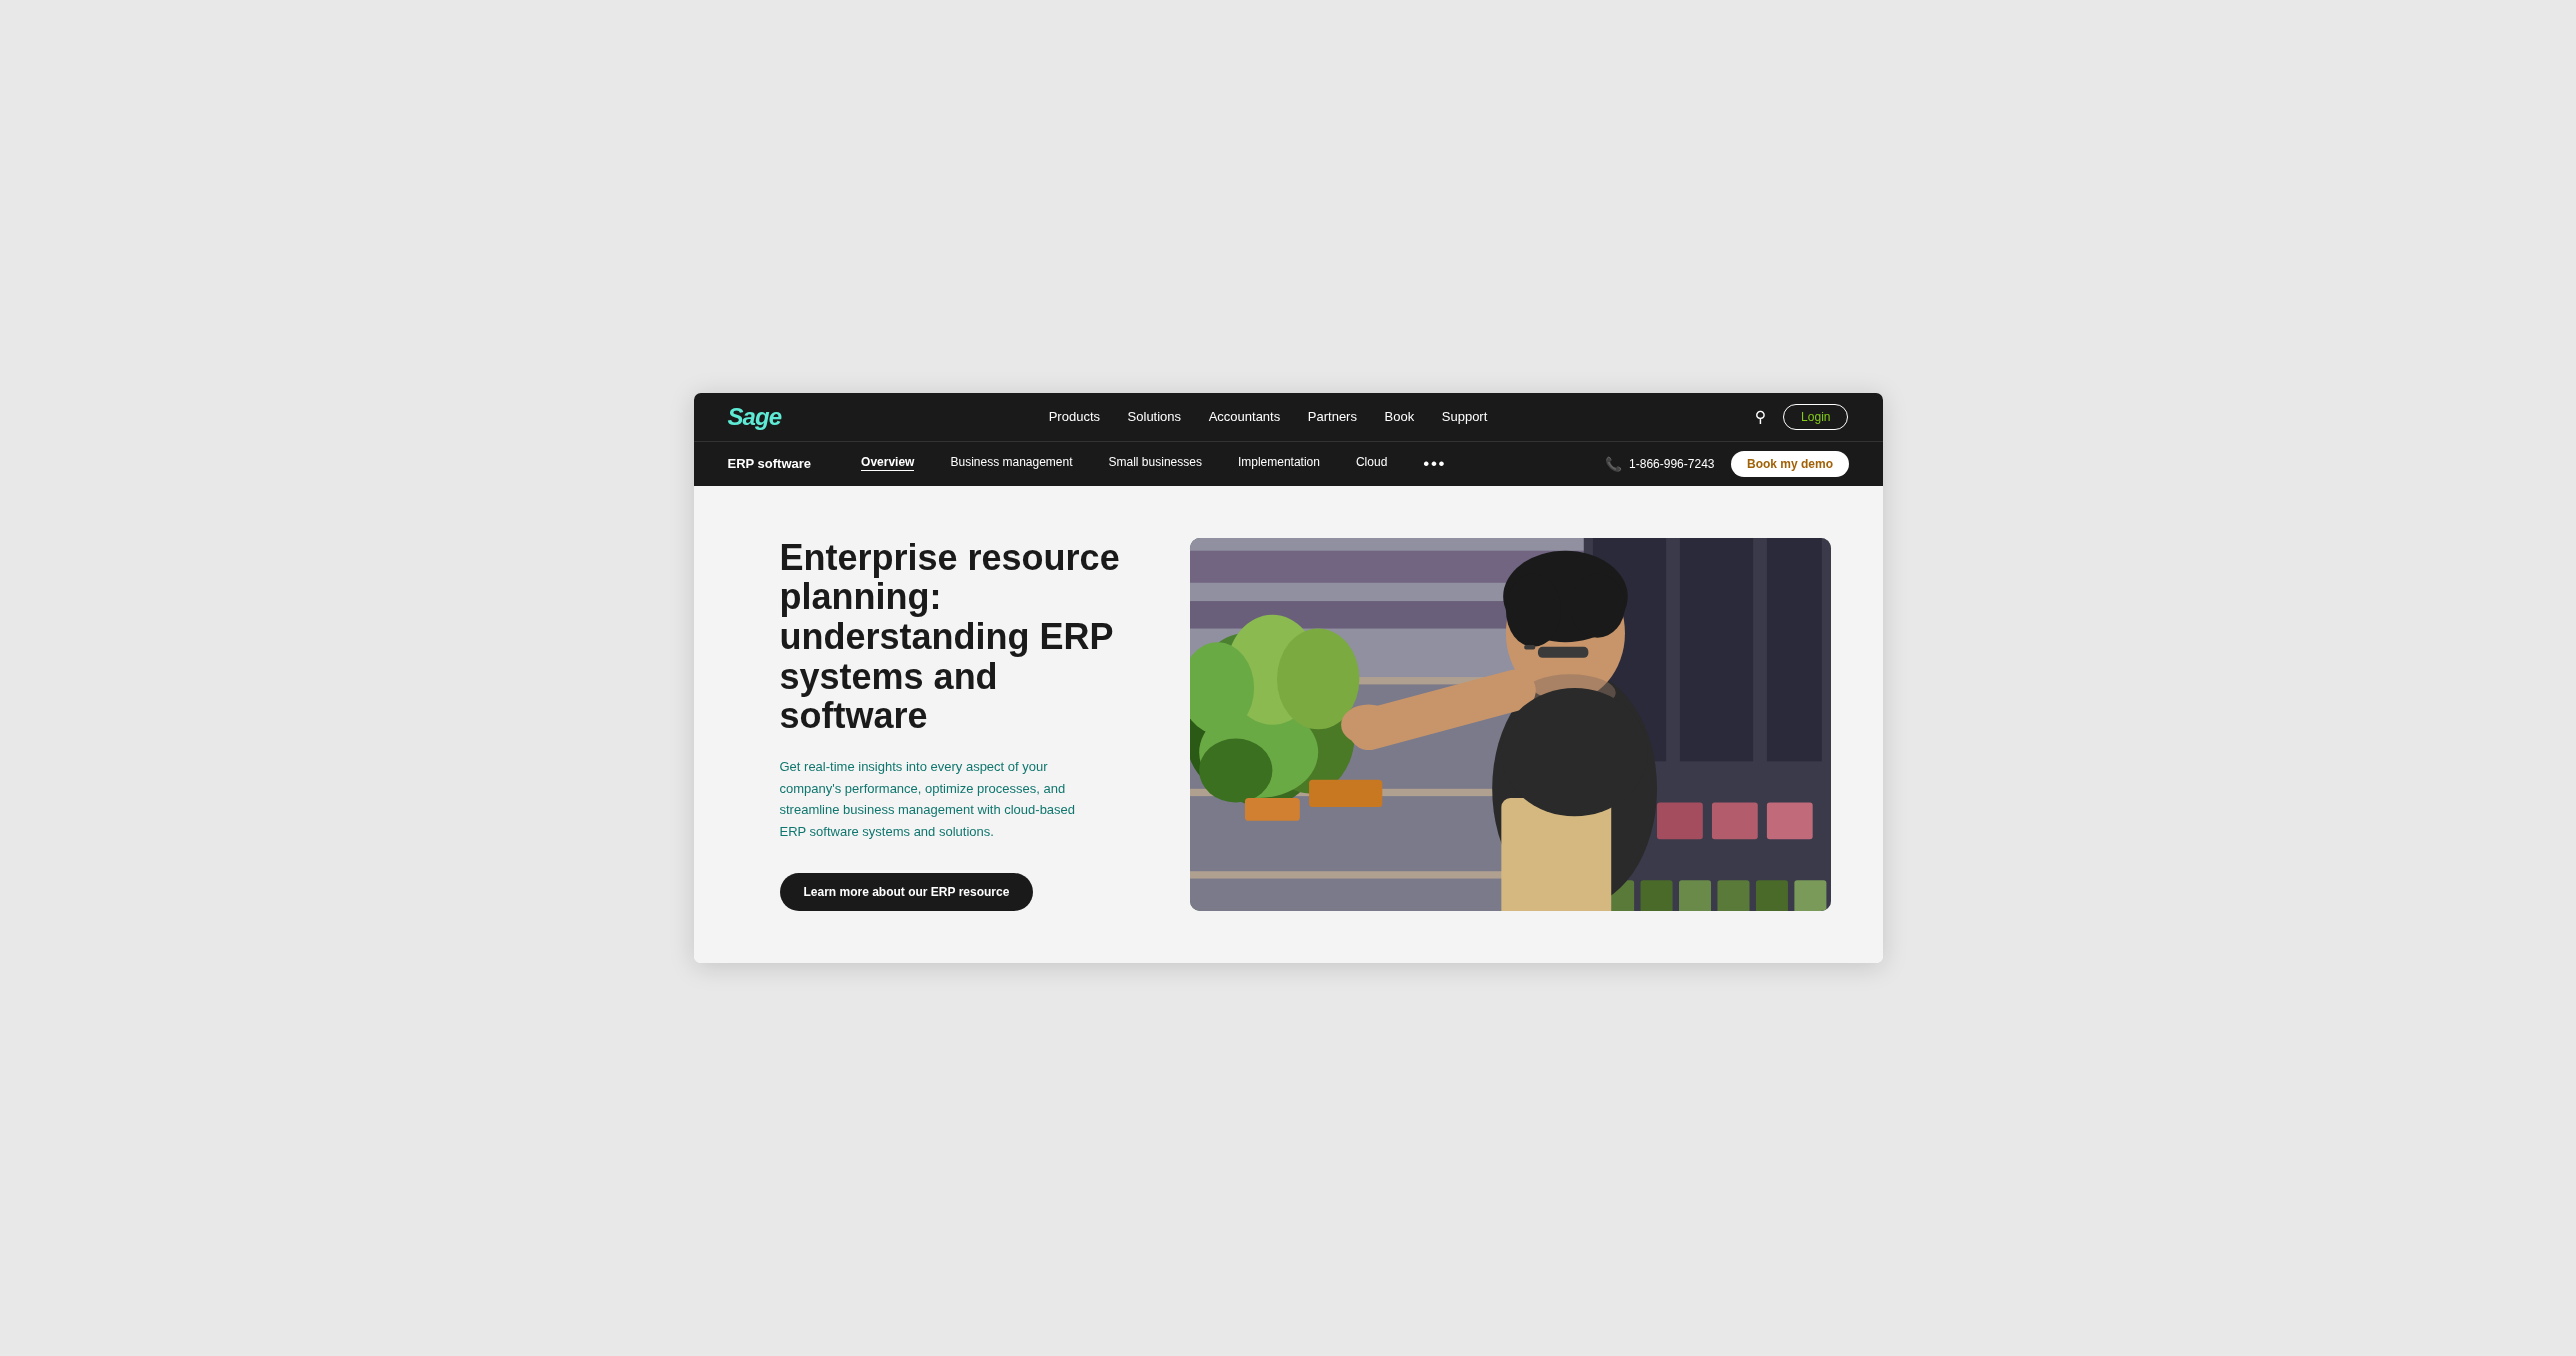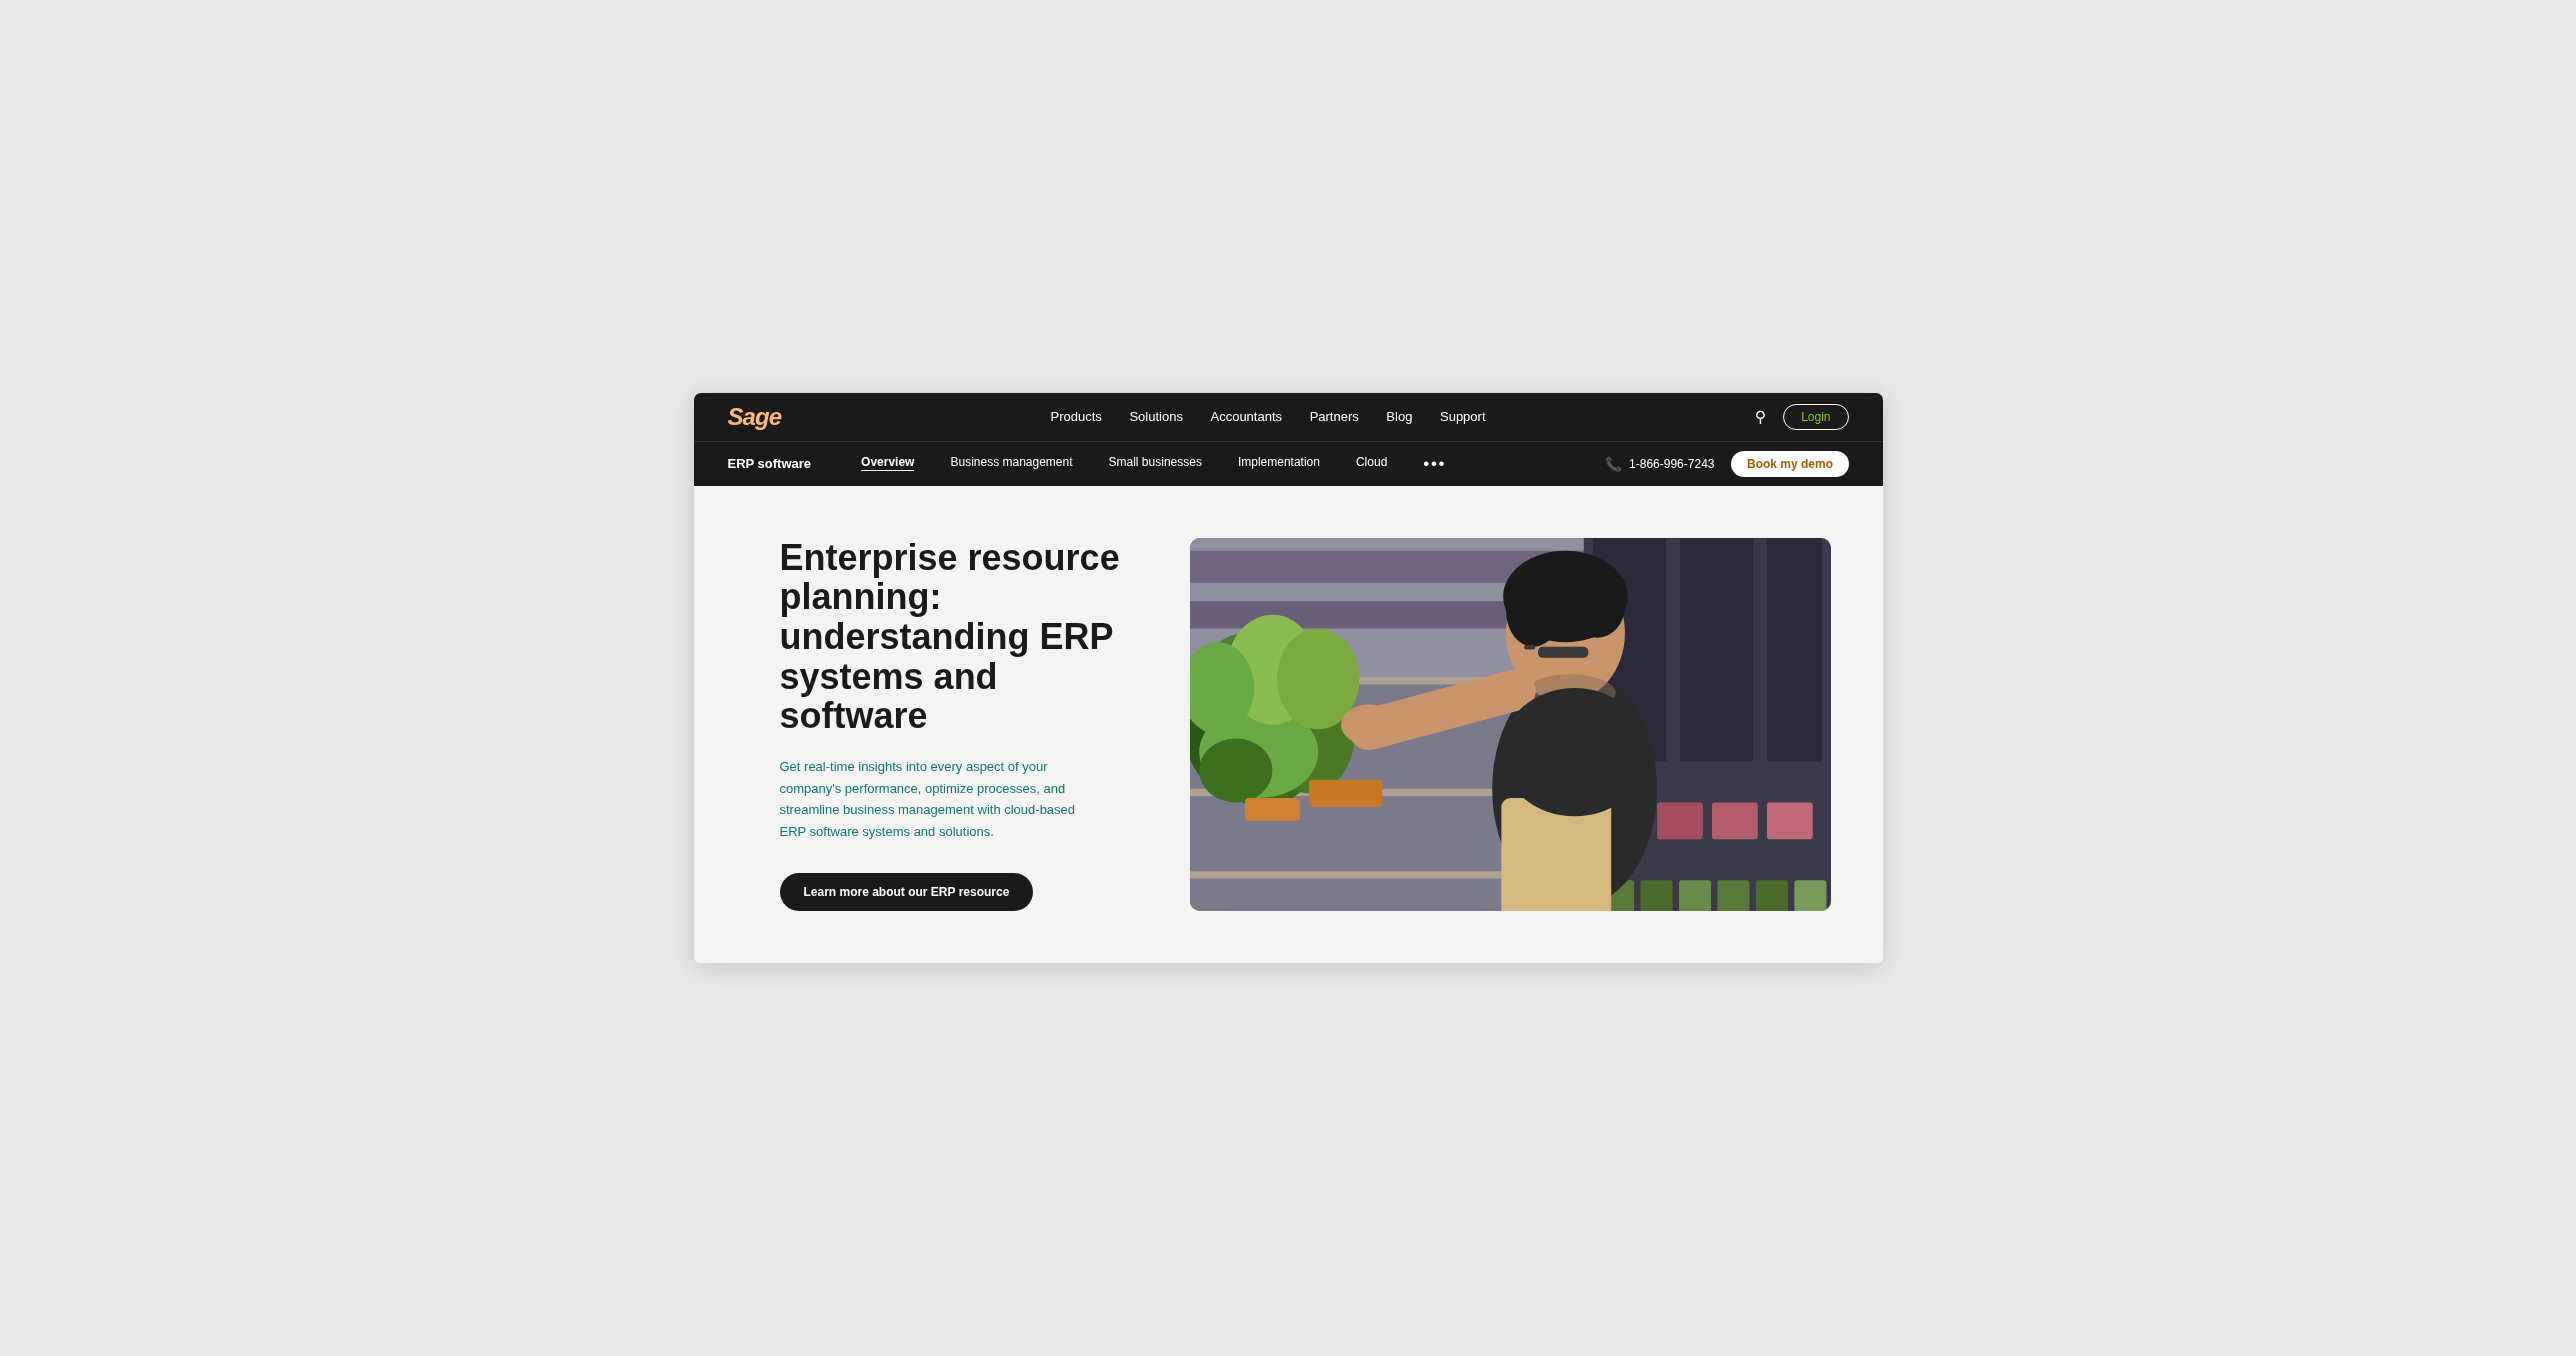--- a/index.html
+++ b/index.html
@@ -23,21 +23,21 @@
     
     .top-nav {
       background: #1a1a1a;
       padding: 0 34px;
       height: 48px;
       display: flex;
       align-items: center;
       justify-content: space-between;
     }
     .logo {
-      color: #fdba74;
+      color: #5eead4;
       font-size: 24px;
       font-weight: 700;
       font-style: italic;
       letter-spacing: -0.9px;
       text-align: center;
     }
     .main-nav {
       display: flex;
       align-items: center;
       gap: 27.6px;
@@ -208,21 +208,21 @@
       <li>
         <a>Solutions</a>
       </li>
       <li>
         <a>Accountants</a>
       </li>
       <li>
         <a>Partners</a>
       </li>
       <li>
-        <a>Blog</a>
+        <a>Book</a>
       </li>
       <li>
         <a>Support</a>
       </li>
     </ul>
 
     <div class="top-nav-right">
       <span class="search-icon">⚲</span>
       <button class="login-btn">Login</button>
     </div>

